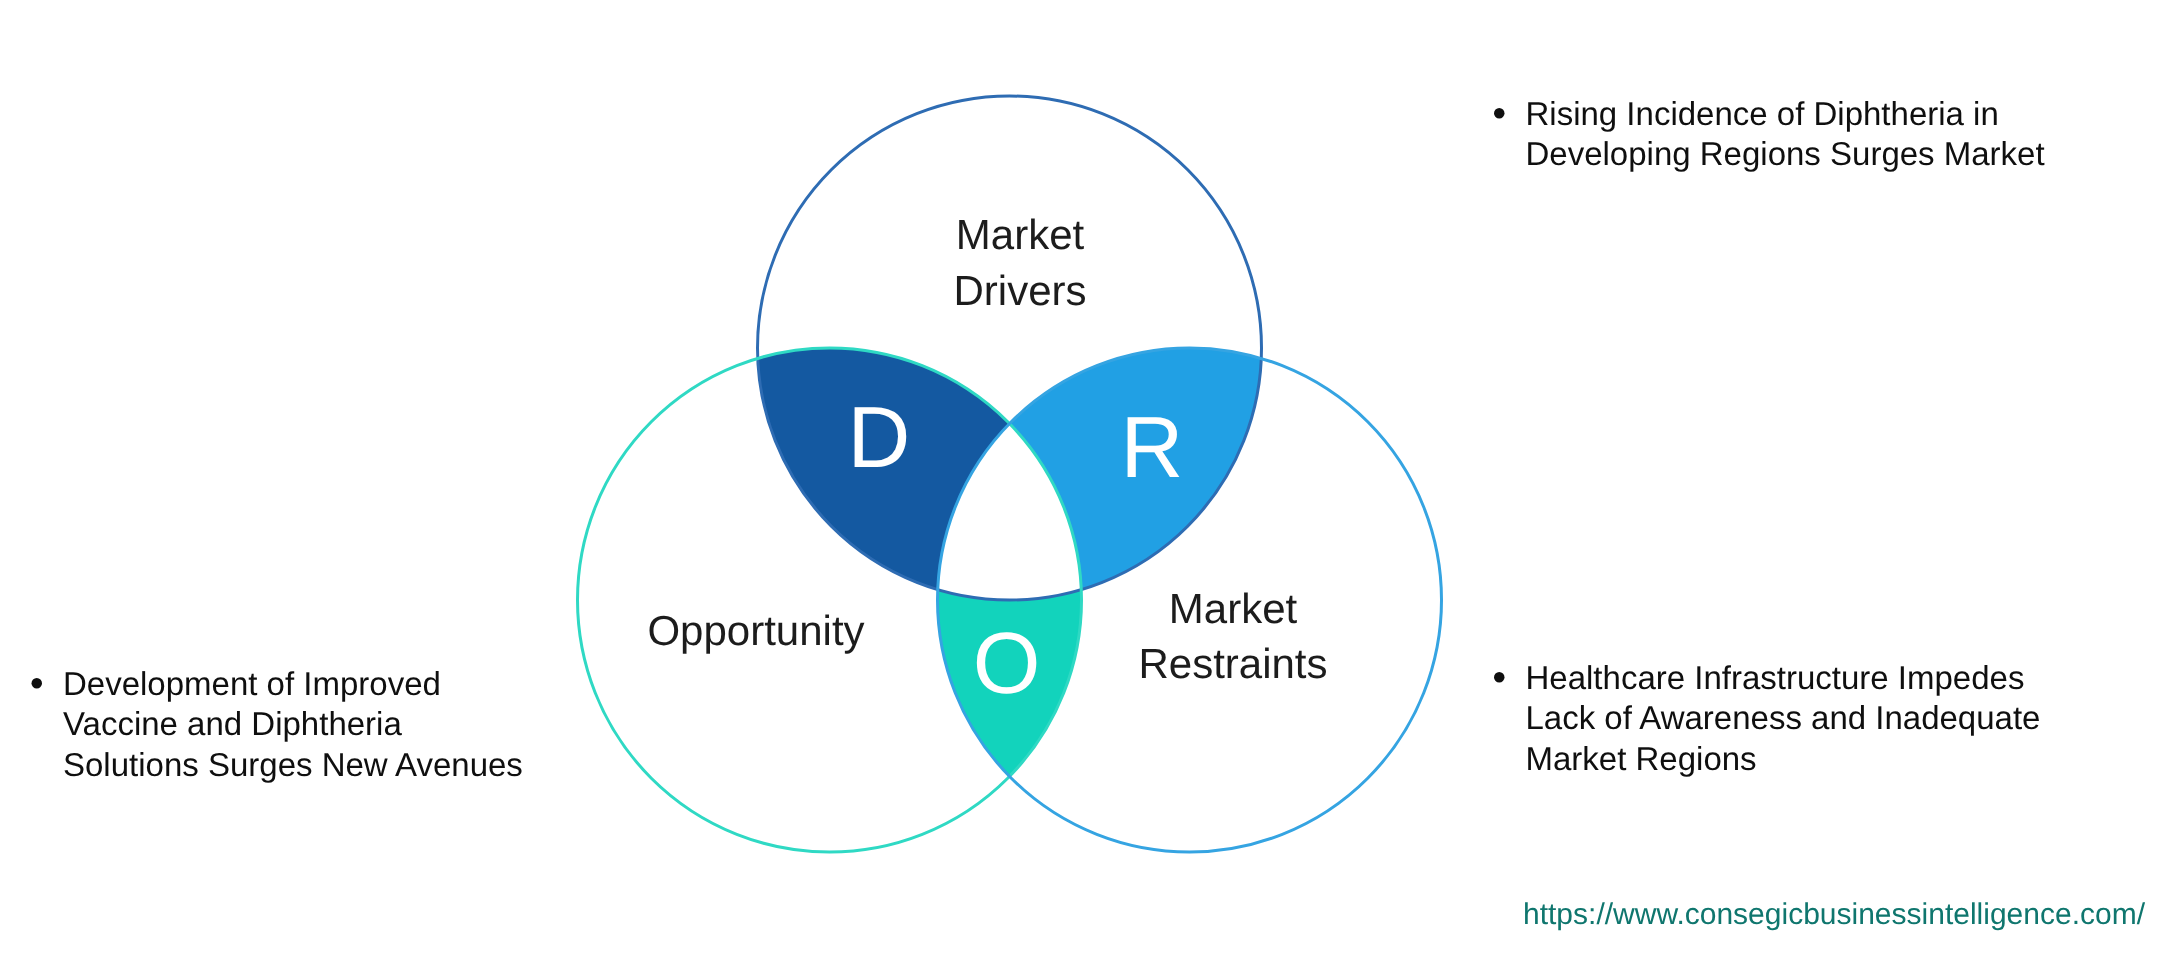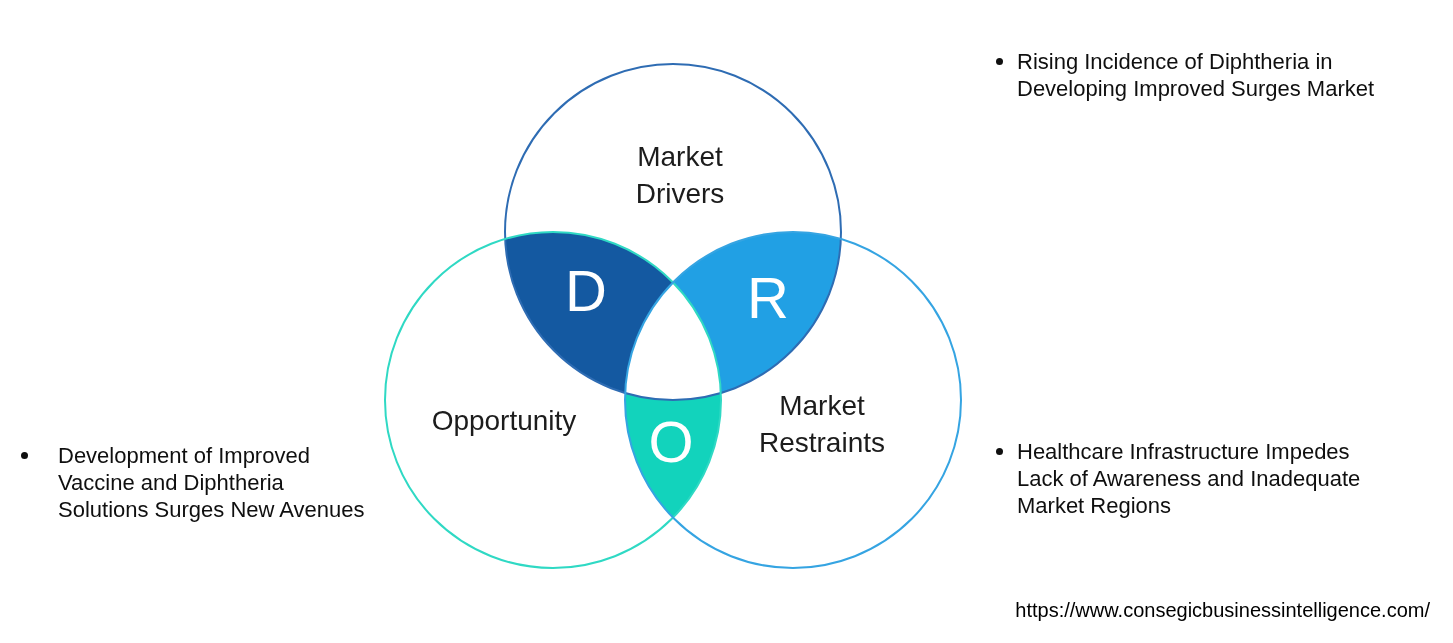--- a/index.html
+++ b/index.html
@@ -29,31 +29,31 @@
   .bullet .dot {
     flex: 0 0 auto;
     width: 7px;
     height: 7px;
     border-radius: 50%;
     background: #0f0f0f;
     margin-left: 4px;
     margin-top: 10px;
   }
   .bullet .bullet-text { margin-left: 14px; max-width: 400px; }
-  .bullet-drivers    { left: 992px; top: 48px; justify-content: flex-end;  }
-  .bullet-opportunity{ left: 17px;  top: 442px; gap: 16px; }
+  .bullet-drivers    { left: 992px; top: 62px; justify-content: flex-end;  }
+  .bullet-opportunity{ left: 17px;  top: 442px; }
   .bullet-restraints { left: 992px; top: 438px; }
 
   .source-url {
     position: absolute;
     right: 23px;
     top: 598px;
     font-size: 20px;
     line-height: 24px;
-    color: #000000;
+    color: #0f766e;
     text-align: right;
   }
 </style>
 </head>
 <body>
 
 <div class="canvas">
 
   <svg class="venn-svg" width="1453" height="643" viewBox="0 0 1453 643">
     <defs>
@@ -90,21 +90,21 @@
     <text class="circle-label" x="680" y="203" text-anchor="middle">Drivers</text>
     <text class="circle-label" x="504" y="430" text-anchor="middle">Opportunity</text>
     <text class="circle-label" x="822" y="415" text-anchor="middle">Market</text>
     <text class="circle-label" x="822" y="452" text-anchor="middle">Restraints</text>
   </svg>
 
   <div class="bullet bullet-drivers">
     <span class="dot"></span>
     <span class="bullet-text">
       <div>Rising Incidence of Diphtheria in</div>
-      <div>Developing Improved Surges Market</div>
+      <div>Developing Regions Surges Market</div>
     </span>
   </div>
 
   <div class="bullet bullet-opportunity">
     <span class="dot"></span>
     <span class="bullet-text">
       <div>Development of Improved</div>
       <div>Vaccine and Diphtheria</div>
       <div>Solutions Surges New Avenues</div>
     </span>

